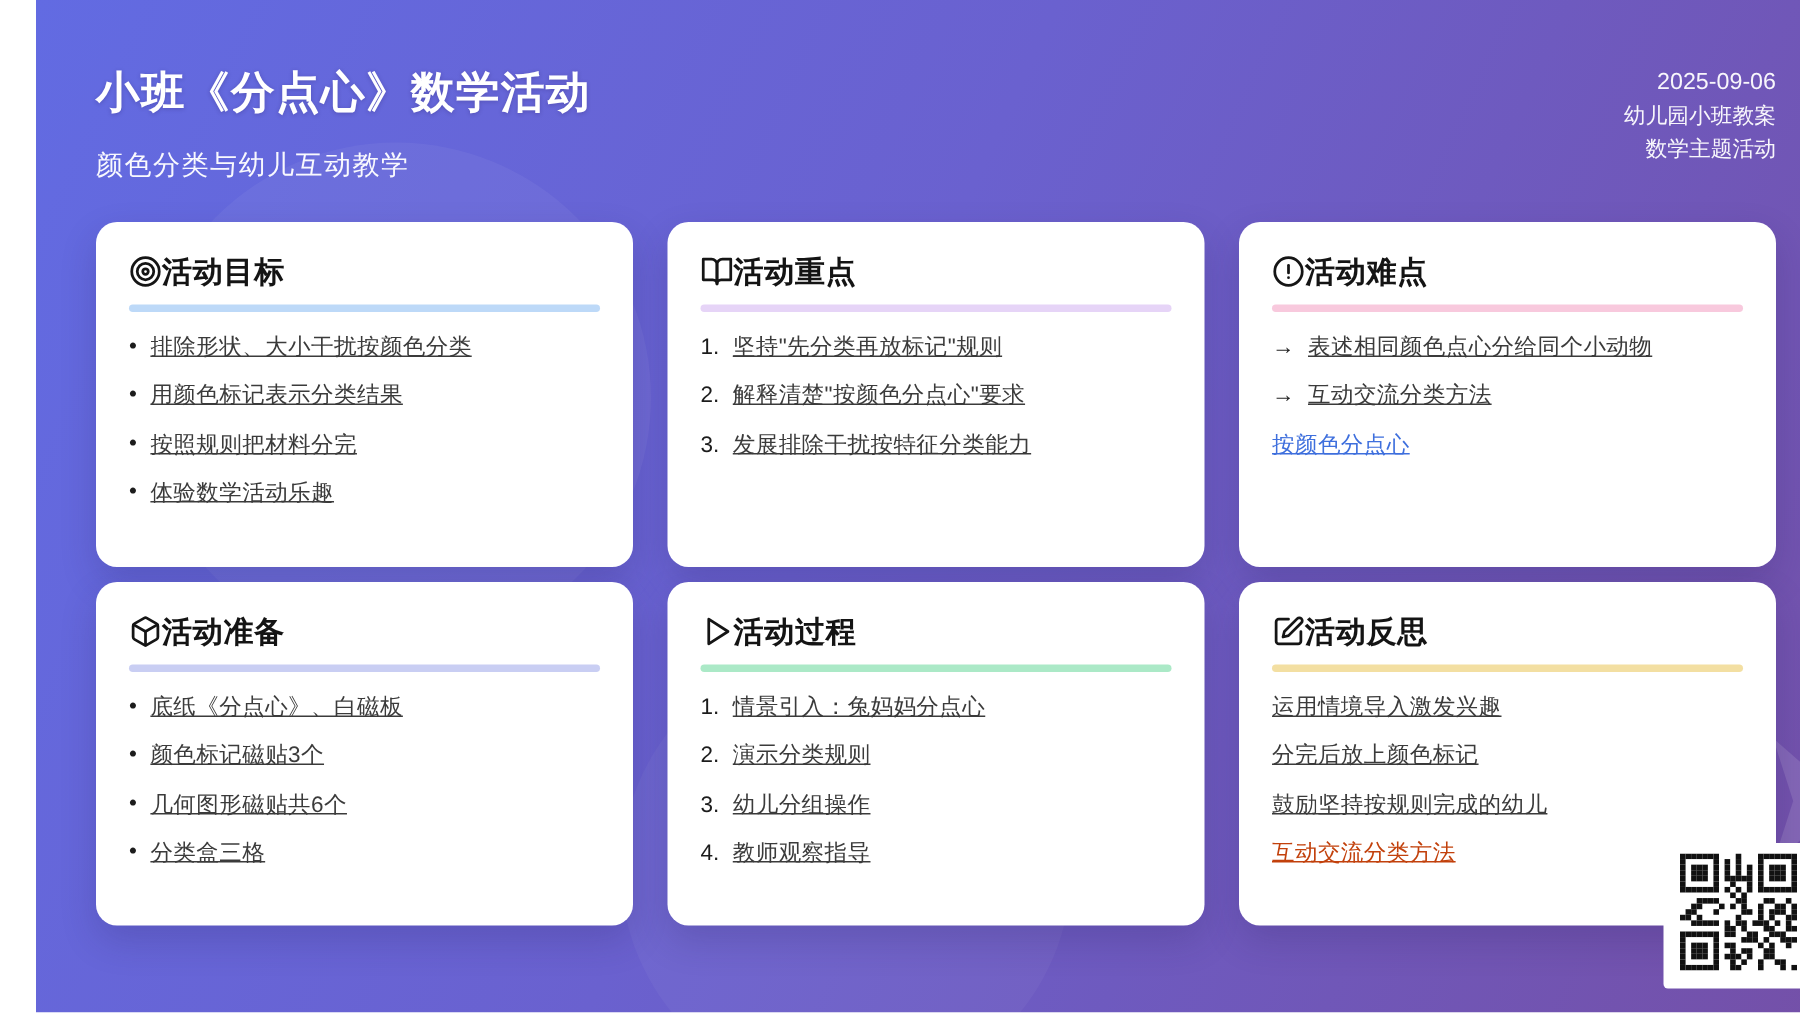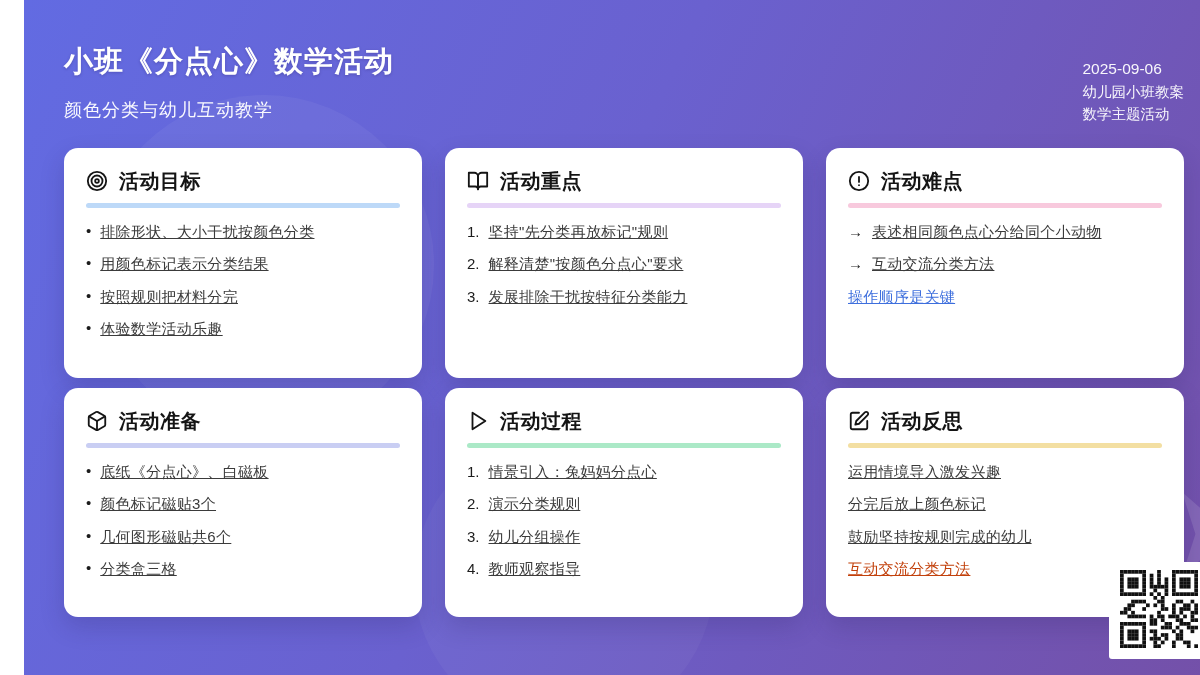--- a/index.html
+++ b/index.html
@@ -20,34 +20,34 @@
   .deco-chevron { position:absolute; right:-6px; top:492px; width:48px; height:84px;
     background:rgba(255,255,255,0.12); clip-path:polygon(0 0,100% 50%,0 100%,28% 50%); }
   .deco-chevron.k2 { right:-26px; top:492px; background:rgba(255,255,255,0.09); }
 
   
   .header { position:absolute; left:40px; top:42px; right:40px; color:#fff; }
   .header .title { font-size:29px; font-weight:bold; letter-spacing:1px;
     text-shadow:0 1px 3px rgba(30,20,80,0.25); }
   .header .subtitle { margin-top:16px; font-size:18px; font-weight:normal;
     color:rgba(255,255,255,0.96); letter-spacing:1px; }
-  .header-meta { position:absolute; right:0; top:16px; 
+  .header-meta { position:absolute; right:0; top:2px; text-align:right;
     font-size:14.5px; line-height:22.5px; color:rgba(255,255,255,0.95); }
   .header-meta .m0 { font-size:15.5px; }
 
   
   .card { position:absolute; width:358px; background:#ffffff; border-radius:14px;
     box-shadow:0 10px 24px rgba(38,28,92,0.20); padding:20px 22px 20px 22px; }
   .card.r0 { top:148px; height:230px; }
   .card.r1 { top:388px; height:229px; }
   .card.col0 { left:40px; }
   .card.col1 { left:421px; }
   .card.col2 { left:802px; }
 
-  .card-head { display:flex; align-items:center; gap:11px; height:26px; }
+  .card-head { display:flex; align-items:center; height:26px; }
   .card-head svg { width:22px; height:22px; flex:0 0 auto; }
   .card-title { font-size:20px; font-weight:bold; color:#141414; letter-spacing:0.5px; }
   .accent-bar { height:5px; border-radius:3px; margin-top:9px; }
 
   .card-list { margin-top:13px; }
   .item { display:flex; gap:9px; font-size:15px; line-height:1.42;
     color:#3b3b3b; margin-bottom:11px; }
   .item .marker { flex:0 0 auto; color:#1c1c1c; }
   .item .marker.dot { font-size:15px; transform:translateY(-1px); }
   .item .txt { letter-spacing:0.3px;text-decoration:underline; }
@@ -145,21 +145,21 @@
     <div class="card-list">
         <div class="item">
           <span class="marker">→</span>
           <span class="txt">表述相同颜色点心分给同个小动物</span>
         </div>
         <div class="item">
           <span class="marker">→</span>
           <span class="txt">互动交流分类方法</span>
         </div>
         <div class="item">
-          <span class="txt" style="color: rgb(62, 111, 221);">操作顺序是关键</span>
+          <span class="txt" style="color: rgb(62, 111, 221);">按颜色分点心</span>
         </div>
       </div>
   </div>
 
   <div class="card r1 col0">
     <div class="card-head">
       <svg viewBox="0 0 24 24" fill="none" stroke="#151515" stroke-width="2" stroke-linecap="round" stroke-linejoin="round">
         <path d="M21 8a2 2 0 0 0-1-1.73l-7-4a2 2 0 0 0-2 0l-7 4A2 2 0 0 0 3 8v8a2 2 0 0 0 1 1.73l7 4a2 2 0 0 0 2 0l7-4A2 2 0 0 0 21 16Z"></path>
         <path d="M3.3 7 12 12l8.7-5"></path>
           <line x1="12" y1="22" x2="12" y2="12"></line>

